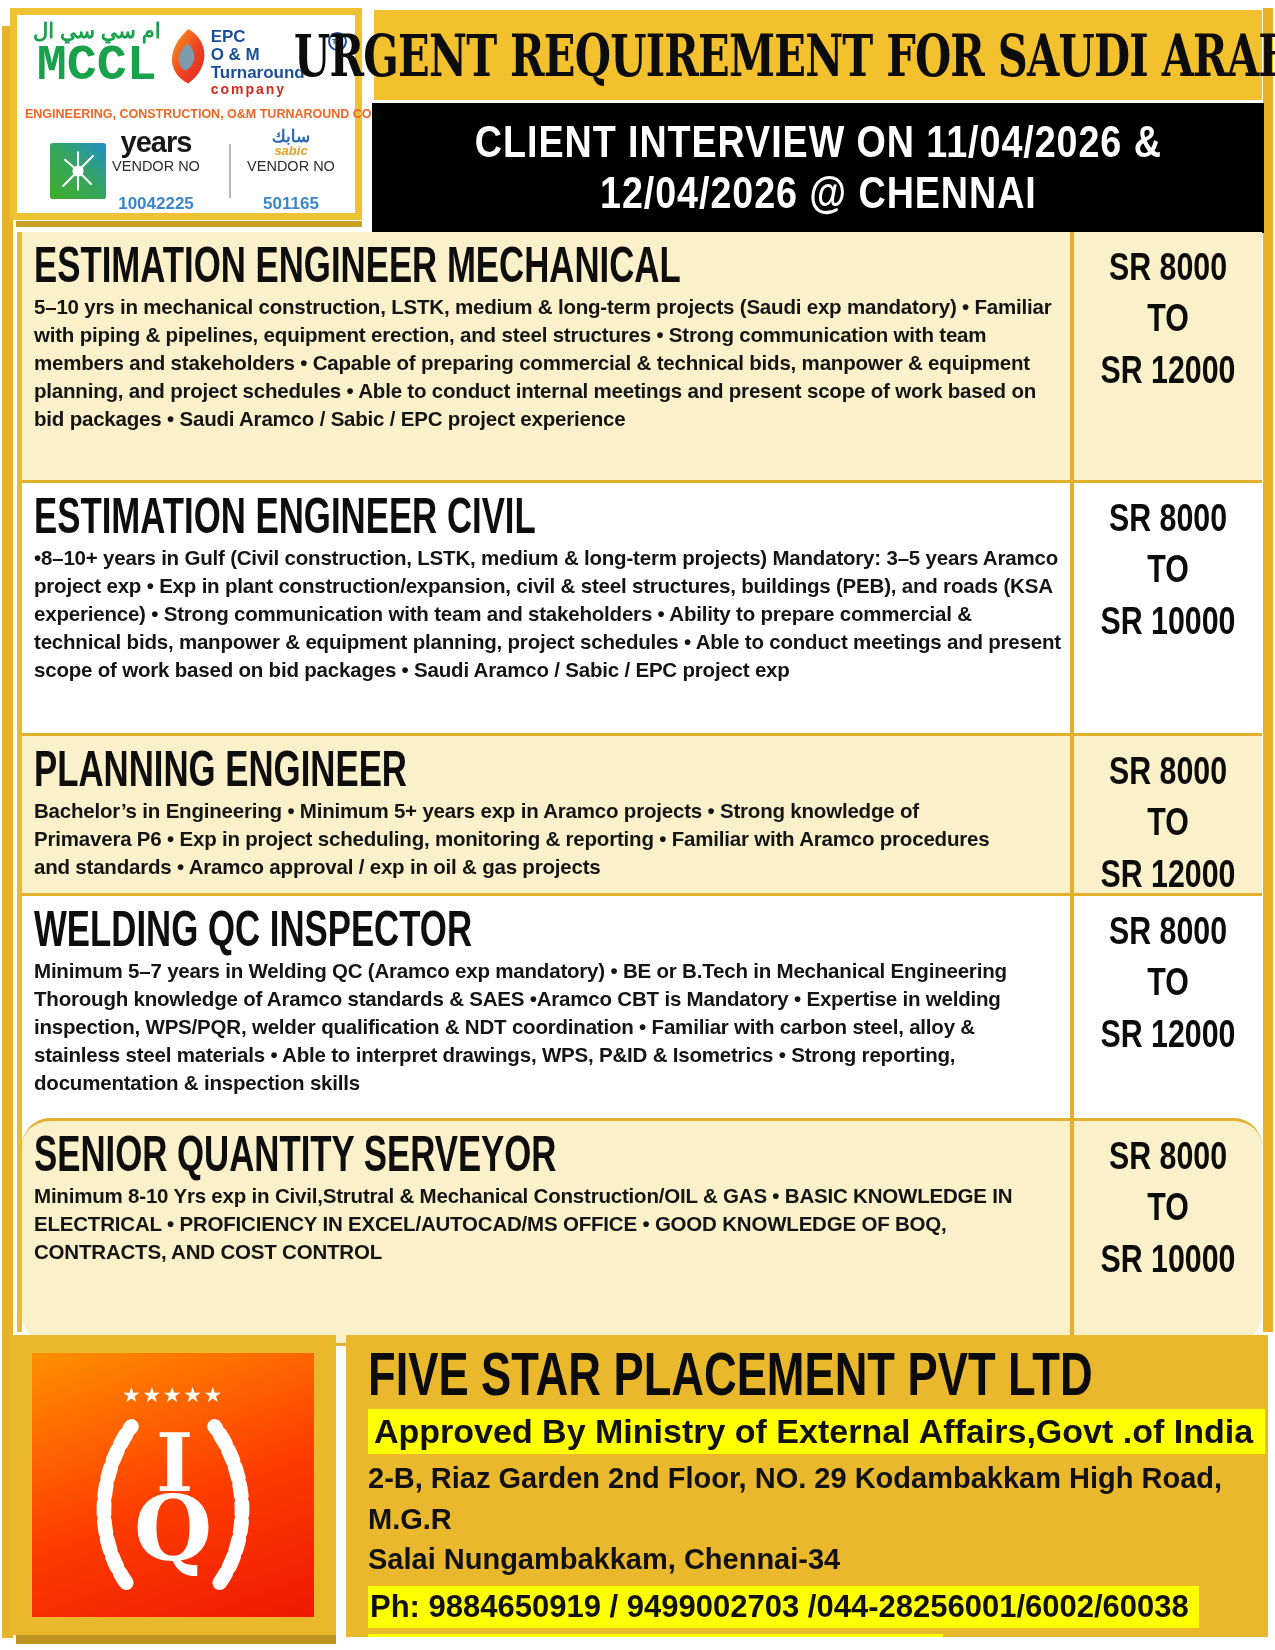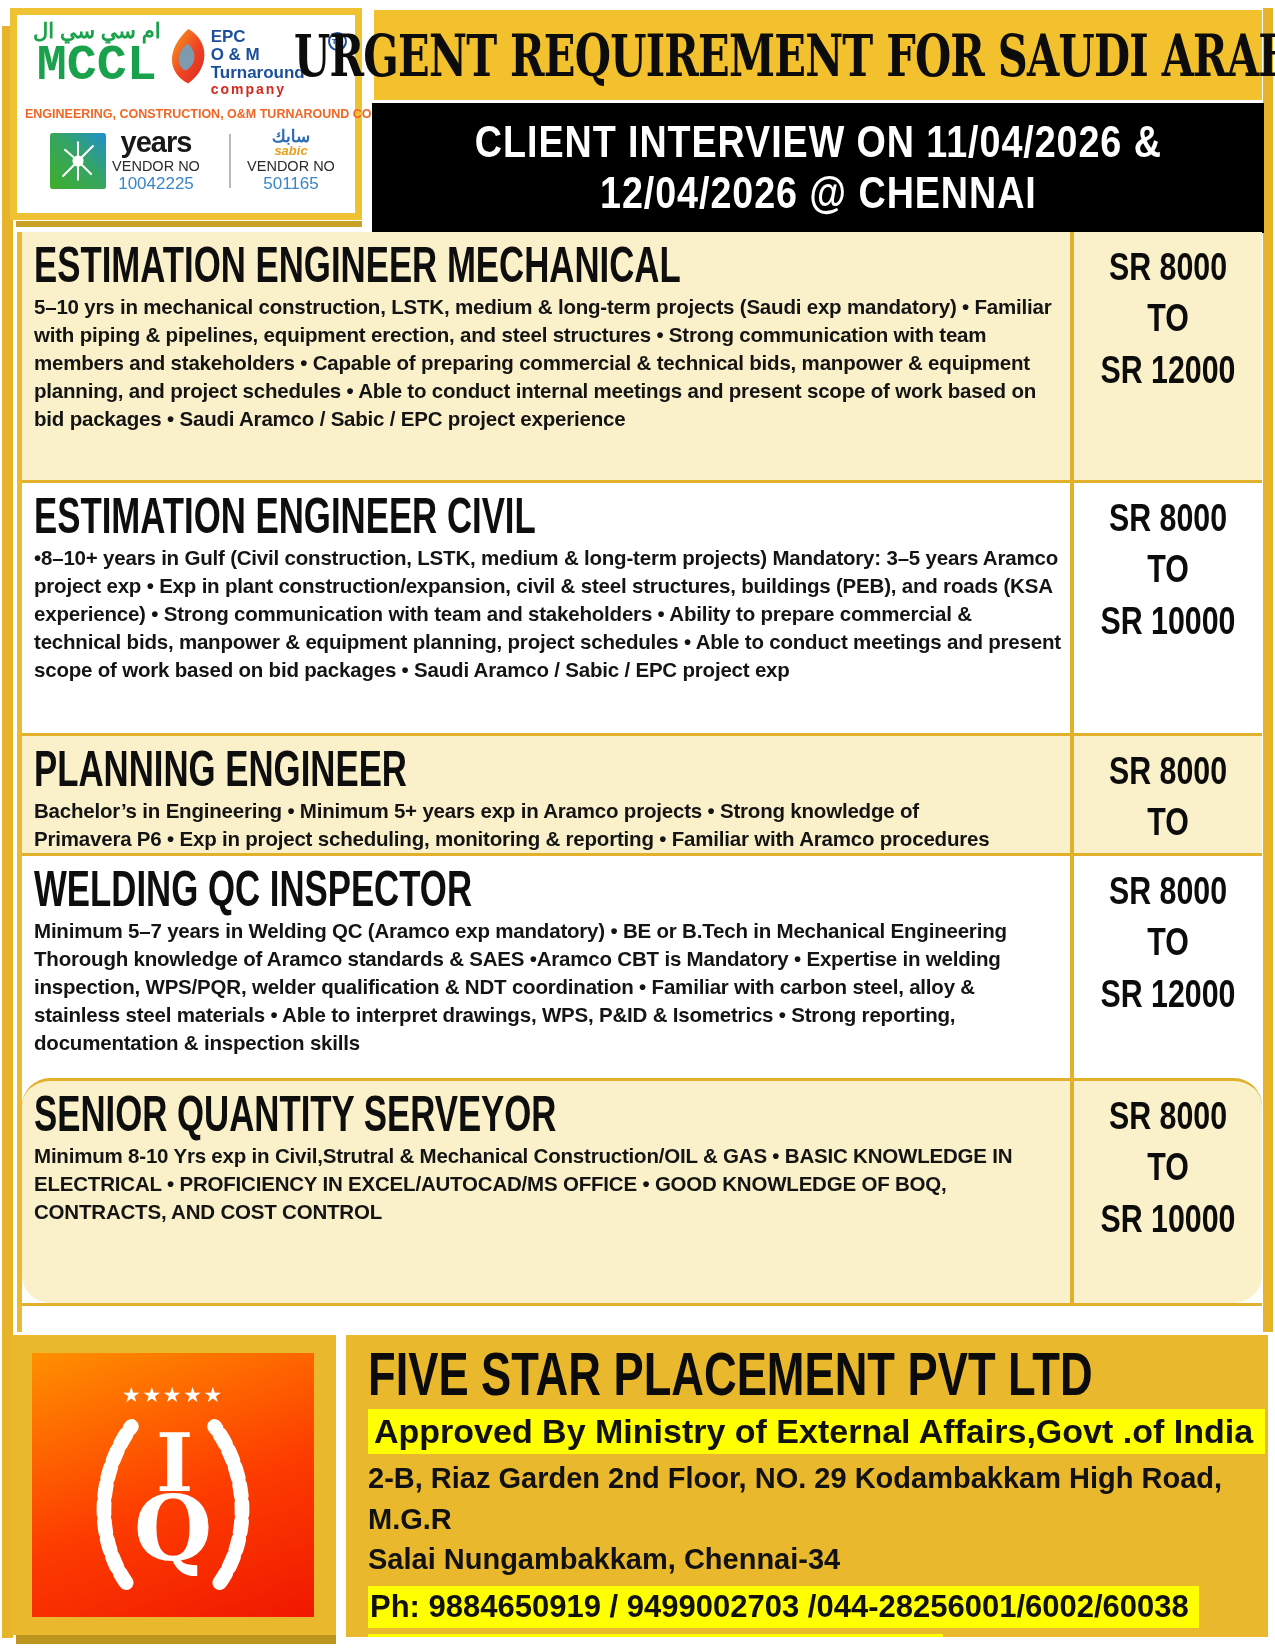--- a/index.html
+++ b/index.html
@@ -24,21 +24,21 @@
   .mccl-company{color:#d42a1e;font-size:14px;font-weight:700;letter-spacing:2px;}
   .tm-mark{position:absolute;right:0;top:12px;width:19px;height:19px;border:2px solid #1b4f9c;border-radius:50%;
        color:#1b4f9c;font-size:8px;display:flex;align-items:center;justify-content:center;font-weight:700;box-sizing:border-box;}
   .mccl-tagline{color:#f26522;font-size:12.5px;font-weight:700;margin-top:1px;white-space:nowrap;text-align:center;}
   .vendor-row{display:flex;align-items:center;margin-top:7px;}
   .aramco-wrap{display:flex;align-items:center;gap:6px;flex:1;justify-content:center;}
   .aramco-mark{width:56px;height:56px;flex:0 0 auto;}
   .aramco-text{text-align:center;}
   .aramco-name{font-size:29px;font-weight:700;color:#181818;line-height:1;letter-spacing:-1px;}
   .vendor-label{font-size:14.5px;color:#2b2b2b;font-weight:500;line-height:1.25;}
-  .vendor-no{font-size:17px;color:#3a86c8;font-weight:400;line-height:1.1;}
+  .vendor-no{font-size:17px;color:#3a86c8;font-weight:700;line-height:1.1;margin-top:20px;}
   .vendor-divider{width:2px;height:54px;background:#b9b9b9;margin:0 4px;}
   .sabic-wrap{flex:0 0 112px;text-align:center;}
   .sabic-arabic{color:#2d6cb5;font-size:17px;font-weight:700;line-height:1;}
   .sabic-name{color:#e8a01e;font-size:13px;font-weight:700;font-style:italic;line-height:1;margin-top:-1px;}
 
   
   .header-band{position:absolute;left:374px;top:10px;width:888px;height:90px;background:#f2c12d;
                display:flex;align-items:center;justify-content:center;}
   .header-title{font-family:"DejaVu Serif",serif;font-weight:700;font-size:52px;color:#0c0c0c;
                 transform:scale(0.8,1.12);white-space:nowrap;letter-spacing:-1px;}
@@ -46,21 +46,21 @@
           display:flex;flex-direction:column;align-items:center;justify-content:center;gap:4px;}
   .banner-line{font-size:41px;font-weight:700;transform:scale(0.92,1.1);white-space:nowrap;letter-spacing:1px;}
 
   
   .job-table{position:absolute;left:22px;top:232px;width:1240px;border-bottom:3px solid #e2b02a;}
   .job-row{display:flex;box-sizing:border-box;border-top:3px solid #e2b02a;overflow:hidden;}
   .job-row.cream{background:#faf0ca;}
   .job-row.white{background:#fff;}
   .r0{height:248px;border-top:none;}
   .r1{height:253px;}
-  .r2{height:120px;gap:44px;}
+  .r2{height:160px;gap:44px;}
   .r3{height:225px;}
   .r4{height:225px;border-radius:28px;}
   .job-desc-cell{flex:1;padding:2px 8px 0 12px;overflow:hidden;}
   .job-title{font-size:47px;font-weight:700;color:#0e0e0e;transform:scale(0.74,1.06);transform-origin:0 50%;
              white-space:nowrap;margin:6px 0 4px;line-height:1.05;}
   .job-desc{font-size:20.5px;font-weight:700;color:#141414;line-height:28px;letter-spacing:-0.2px;}
   .salary-cell{width:192px;flex:0 0 192px;border-left:4px solid #e2b02a;box-sizing:border-box;padding-top:10px;}
   .salary{font-size:37px;font-weight:700;text-align:center;color:#0c0c0c;line-height:1.32;
           transform:scale(0.82,1.05);transform-origin:50% 0;}
 

